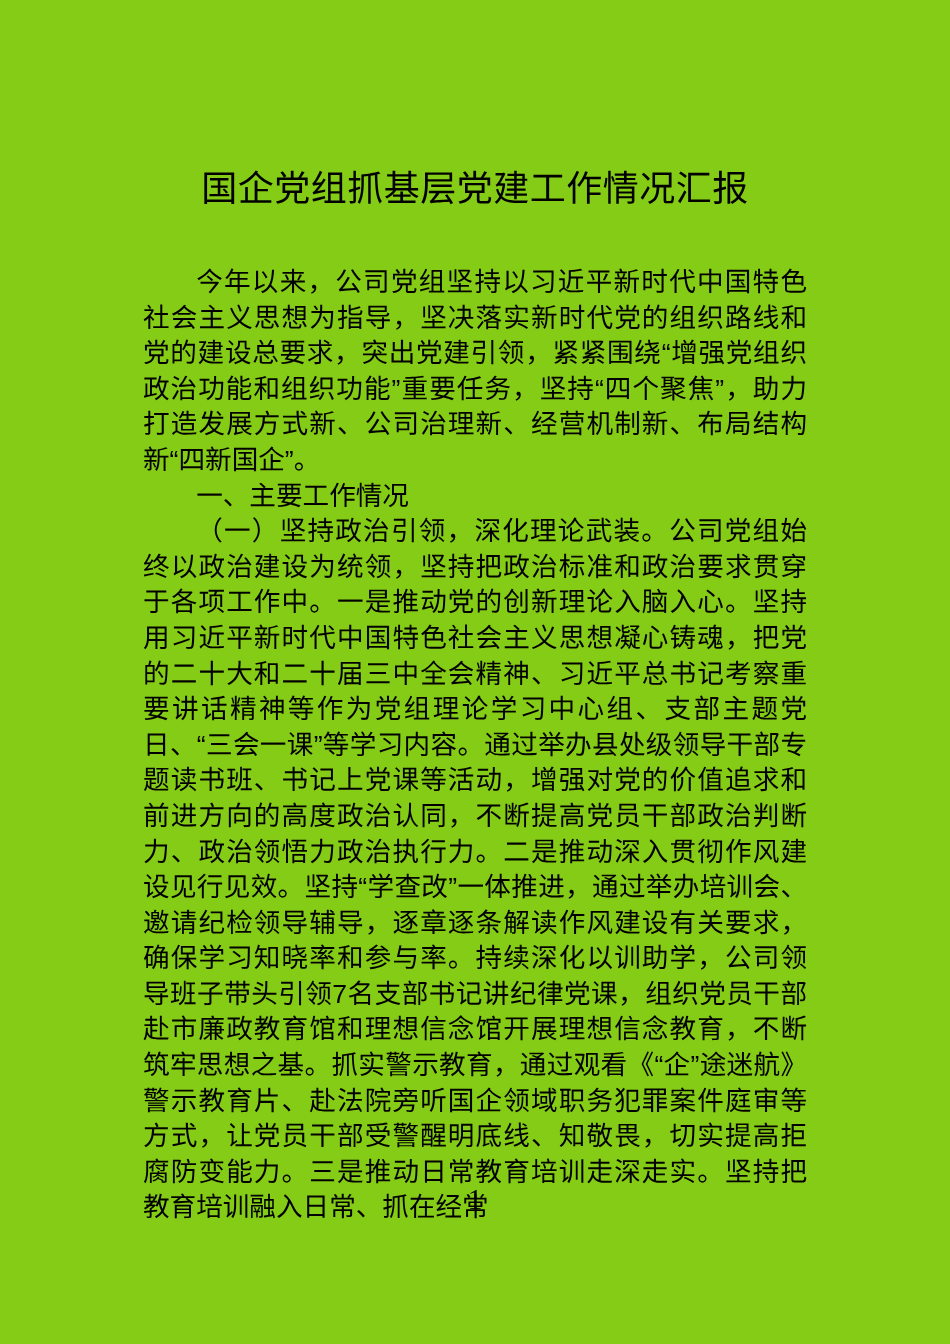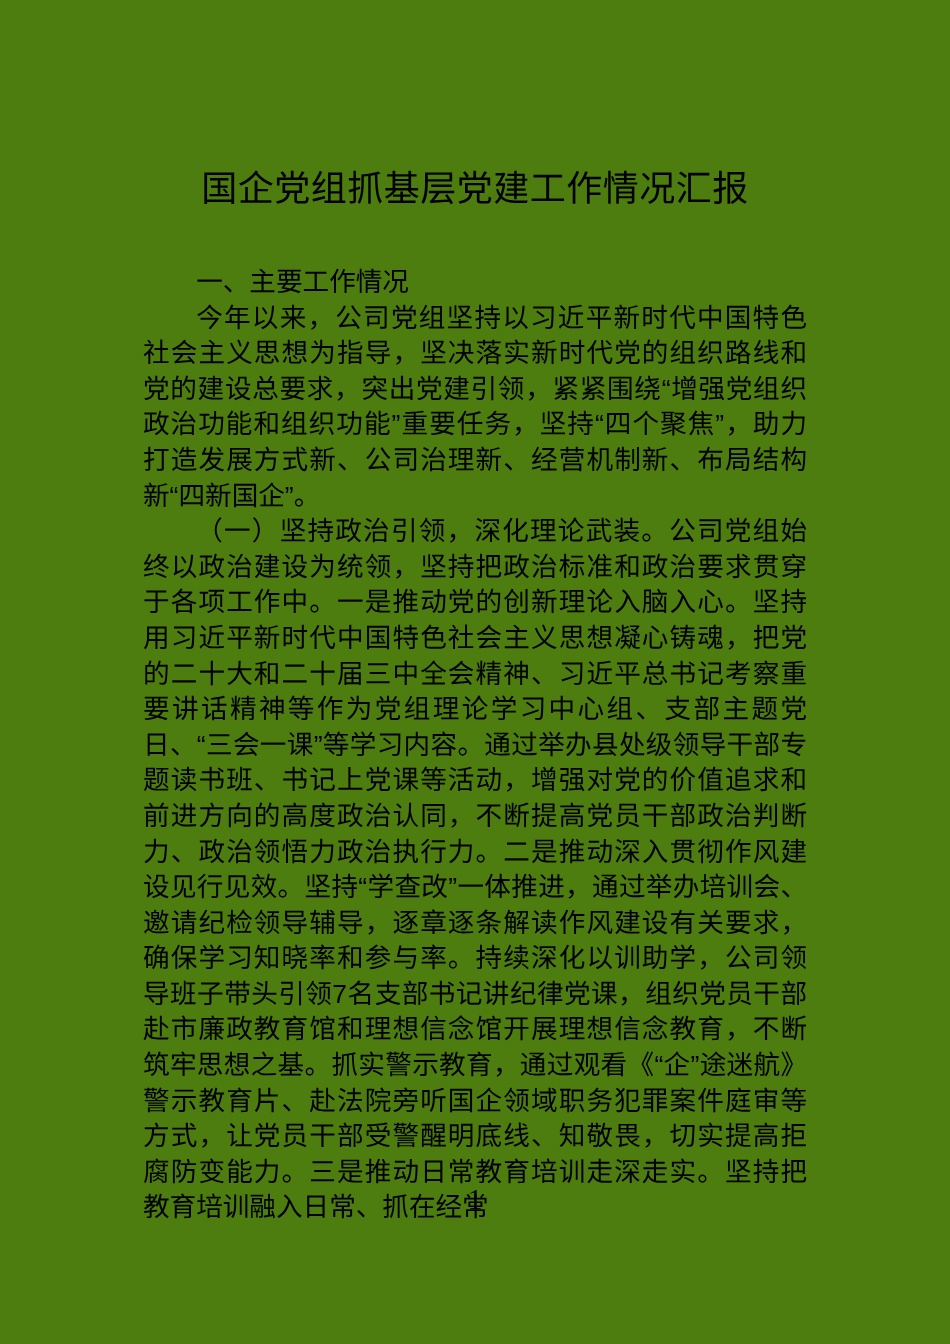--- a/index.html
+++ b/index.html
@@ -4,21 +4,21 @@
 <style>
   html, body {
     margin: 0;
     padding: 0;
     background: #ffffff;
   }
   .page {
     position: relative;
     width: 950px;
     height: 1344px;
-    background: #4d7c0f;
+    background: #84cc16;
     color: #000000;
     overflow: hidden;
     font-family: "Liberation Sans", sans-serif;
   }
   .doc-title {
     margin: 0;
     padding-top: 168px;
     font-size: 36px;
     line-height: 42px;
     font-weight: 400;
@@ -53,20 +53,20 @@
   }
 </style>
 </head>
 <body>
 
 <div class="page">
 
   <h1 class="doc-title">国企党组抓基层党建工作情况汇报</h1>
 
   <div class="doc-body">
+    <p>今年以来，公司党组坚持以习近平新时代中国特色社会主义思想为指导，坚决落实新时代党的组织路线和党的建设总要求，突出党建引领，紧紧围绕“增强党组织政治功能和组织功能”重要任务，坚持“四个聚焦”，助力打造发展方式新、公司治理新、经营机制新、布局结构新“四新国企”。</p>
     <p>一、主要工作情况</p>
-    <p>今年以来，公司党组坚持以习近平新时代中国特色社会主义思想为指导，坚决落实新时代党的组织路线和党的建设总要求，突出党建引领，紧紧围绕“增强党组织政治功能和组织功能”重要任务，坚持“四个聚焦”，助力打造发展方式新、公司治理新、经营机制新、布局结构新“四新国企”。</p>
     <p>（一）坚持政治引领，深化理论武装。公司党组始终以政治建设为统领，坚持把政治标准和政治要求贯穿于各项工作中。一是推动党的创新理论入脑入心。坚持用习近平新时代中国特色社会主义思想凝心铸魂，把党的二十大和二十届三中全会精神、习近平总书记考察重要讲话精神等作为党组理论学习中心组、支部主题党日、“三会一课”等学习内容。通过举办县处级领导干部专题读书班、书记上党课等活动，增强对党的价值追求和前进方向的高度政治认同，不断提高党员干部政治判断力、政治领悟力政治执行力。二是推动深入贯彻作风建设见行见效。坚持“学查改”一体推进，通过举办培训会、邀请纪检领导辅导，逐章逐条解读作风建设有关要求，确保学习知晓率和参与率。持续深化以训助学，公司领导班子带头引领7名支部书记讲纪律党课，组织党员干部赴市廉政教育馆和理想信念馆开展理想信念教育，不断筑牢思想之基。抓实警示教育，通过观看《“企”途迷航》警示教育片、赴法院旁听国企领域职务犯罪案件庭审等方式，让党员干部受警醒明底线、知敬畏，切实提高拒腐防变能力。三是推动日常教育培训走深走实。坚持把教育培训融入日常、抓在经常</p>
   </div>
 
   <div class="page-number">1</div>
 
 </div>
 
 </body></html>

